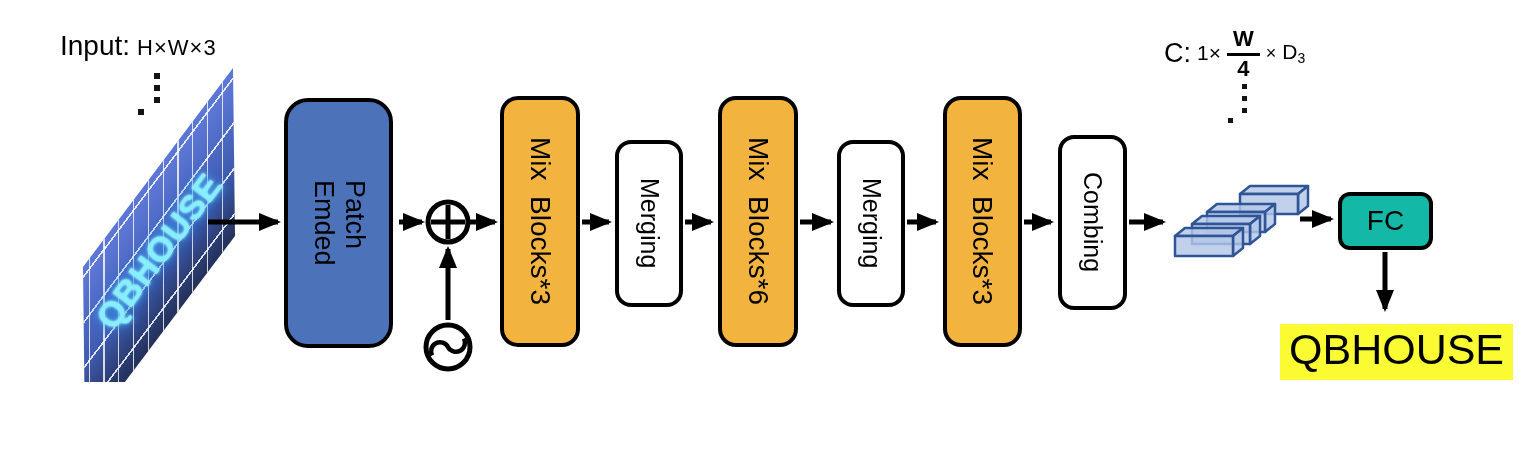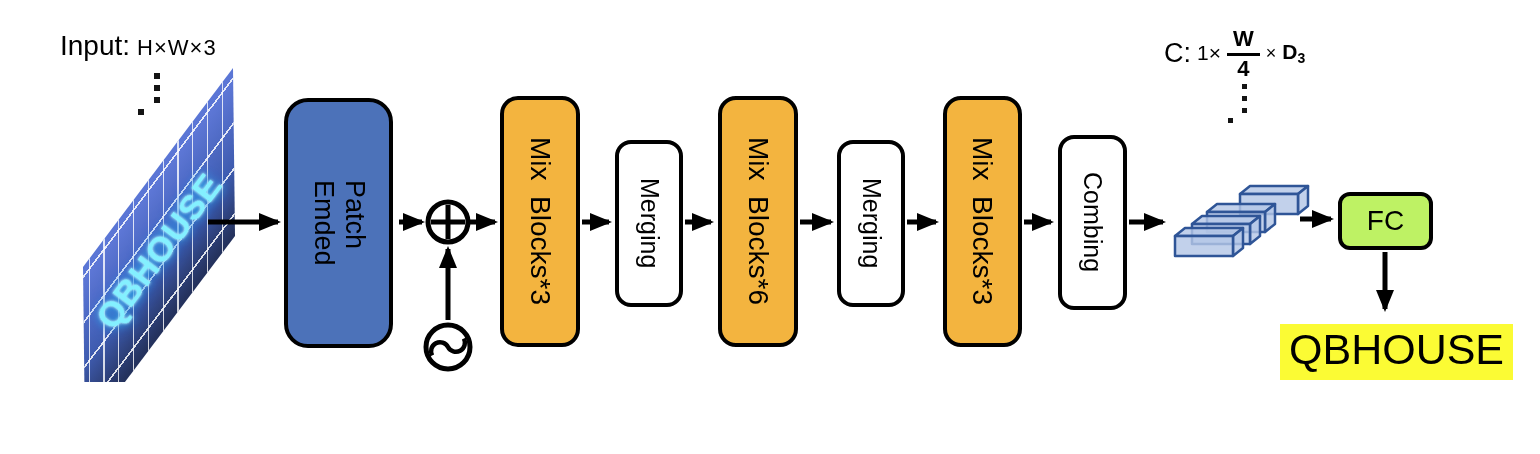--- a/index.html
+++ b/index.html
@@ -36,32 +36,32 @@
   .patch .vtext{font-size:27px;}
   .mix1{left:500px;top:96px;width:80px;height:251px;}
   .mix2{left:718px;top:96px;width:80px;height:251px;}
   .mix3{left:943px;top:96px;width:79px;height:251px;}
   .mix1 .vtext,.mix2 .vtext,.mix3 .vtext{font-size:28px;}
   .merge1{left:615px;top:140px;width:68px;height:167px;}
   .merge2{left:837px;top:140px;width:68px;height:167px;}
   .combing{left:1058px;top:135px;width:69px;height:175px;}
   .merge1 .vtext,.merge2 .vtext,.combing .vtext{font-size:25px;}
   .fc-box{position:absolute;left:1338px;top:192px;width:95px;height:58px;box-sizing:border-box;
-          border:4px solid #000;border-radius:12px;background:#bef264;
+          border:4px solid #000;border-radius:12px;background:#14b8a6;
           display:flex;align-items:center;justify-content:center;font-size:28px;}
 
   
   .feat-label{position:absolute;left:1164px;top:22px;height:62px;display:flex;align-items:center;gap:6px;}
   .feat-label .c{font-size:27px;}
   .feat-label .f1{font-size:21px;}
   .frac{display:inline-flex;flex-direction:column;align-items:center;line-height:1;}
   .frac .num{font-size:22px;font-weight:bold;border-bottom:3px solid #000;padding:1px 6px 3px;}
   .frac .den{font-size:22px;font-weight:bold;padding-top:2px;}
   .feat-label .times{font-size:18px;}
-  .feat-label .depth{font-size:21px;font-weight:bold;}
+  .feat-label .depth{font-size:21px;}
   .feat-label .dsub{font-size:14px;vertical-align:-4px;}
 
   
   .output{position:absolute;left:1280px;top:324px;background:#fbfb34;color:#000;
           font-size:43px;letter-spacing:0px;padding:1px 9px 6px 9px;white-space:nowrap;}
 
   
   .overlay{position:absolute;left:0;top:0;pointer-events:none;}
   .arrow{stroke:#000;stroke-width:5;fill:none;}
   .sym{stroke:#000;fill:#fff;}

